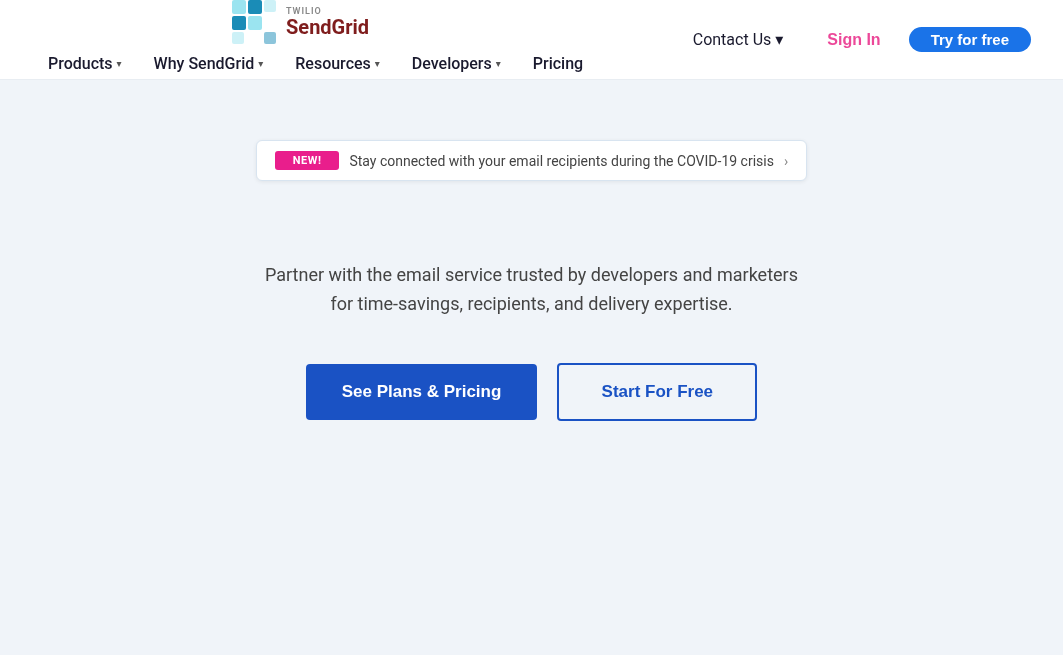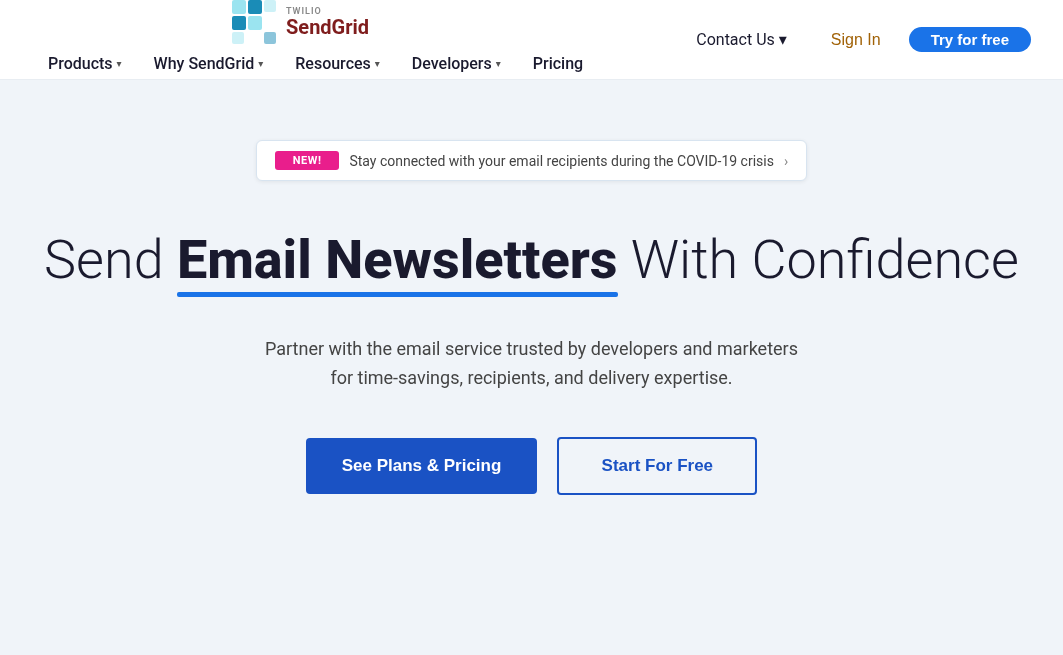--- a/index.html
+++ b/index.html
@@ -37,22 +37,22 @@
       display: flex; align-items: center; gap: 4px;
       padding: 8px 16px;
       font-size: 16px;
       font-weight: 400;
       color: #1a1a2e;
       cursor: pointer;
     }
     .sign-in {
       padding: 8px 20px;
       font-size: 16px;
-      font-weight: 400;
-      color: #a16207;
+      font-weight: 700;
+      color: #ec4899;
       cursor: pointer;
       background: none;
       border: none;
     }
     .try-free-btn {
       padding: 4px 22px;
       background: #1a73e8;
       color: #fff;
       font-size: 15px;
       font-weight: 600;
@@ -224,23 +224,20 @@
 </nav>
 
 <section class="hero">
 
   <div class="notification-banner">
     <span class="new-badge">NEW!</span>
     <span class="notification-text">Stay connected with your email recipients during the COVID-19 crisis</span>
     <span class="notification-arrow">›</span>
   </div>
 
-  <h1 class="hero-headline">
-    <span>Send </span><span class="bold-underline">Email Newsletters</span><span> With Confidence</span>
-  </h1>
 
   <p class="hero-subtext">
     <span>Partner with the email service trusted by developers and marketers</span><br>
     <span>for time-savings, recipients, and delivery expertise.</span>
   </p>
 
   <div class="cta-buttons">
     <button class="btn-primary">See Plans &amp; Pricing</button>
     <button class="btn-secondary">Start For Free</button>
   </div>

